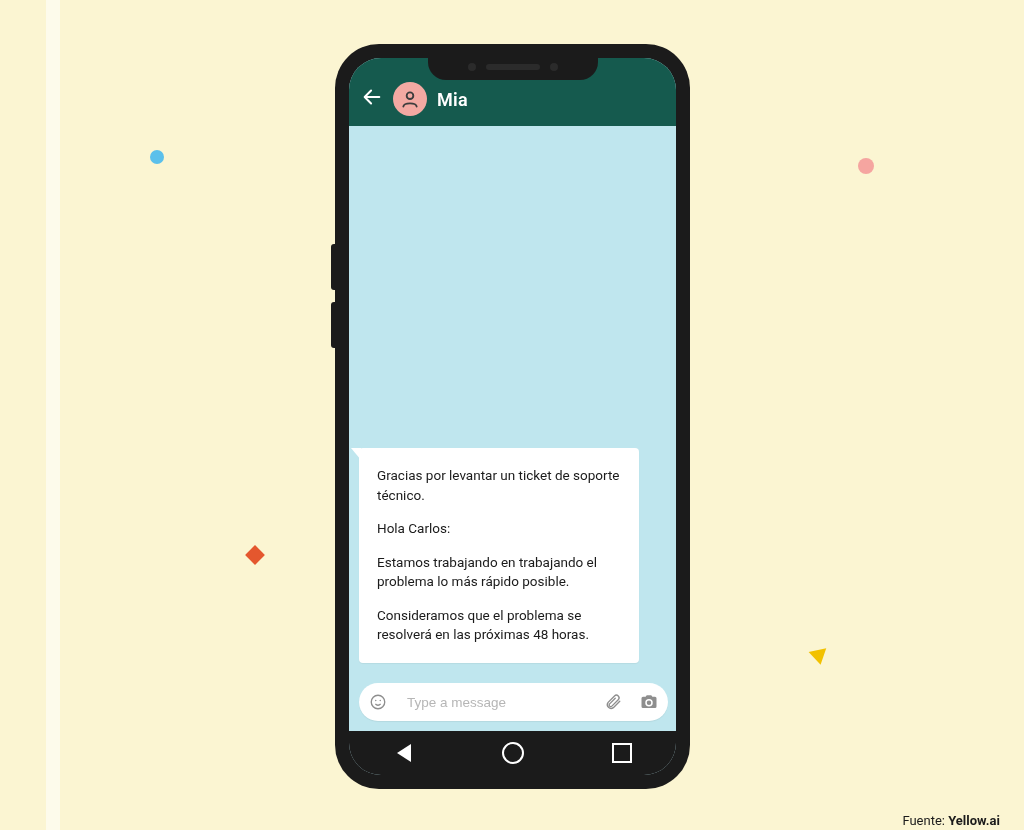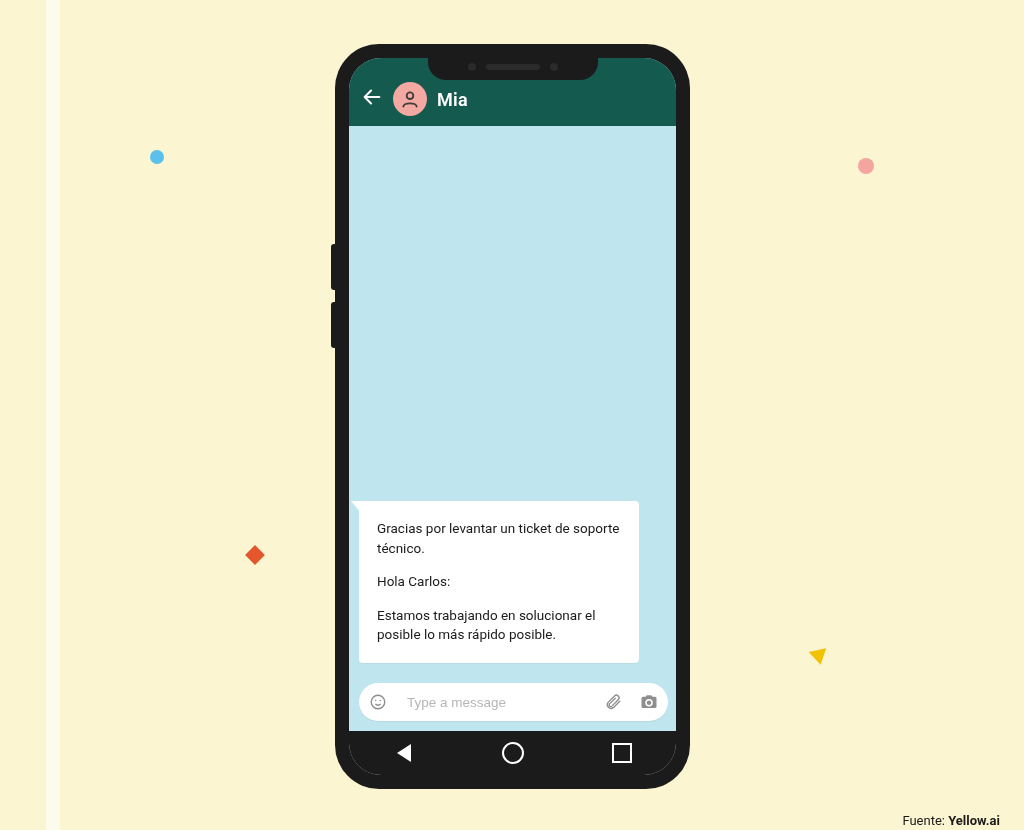--- a/index.html
+++ b/index.html
@@ -299,21 +299,22 @@
           <path d="M4 21c1-5 15-5 16 0"></path>
         </svg>
       </span>
       <span class="contact-name">Mia</span>
     </div>
 
     <div class="chat-body">
       <div class="bubble">
         <p>Gracias por levantar un ticket de soporte técnico.</p>
         <p>Hola Carlos:</p>
-        <p>Estamos trabajando en solucionar el posible lo más rápido posible.</p>
+        <p>Estamos trabajando en trabajando el problema lo más rápido posible.</p>
+        <p>Consideramos que el problema se resolverá en las próximas 48 horas.</p>
       </div>
     </div>
 
     <div class="input-bar">
       <div class="text-pill">
         <span class="pill-icon">
           <svg viewBox="0 0 24 24" fill="none" stroke="#8e8e8e" stroke-width="1.8">
             <circle cx="12" cy="12" r="9"></circle>
             <circle cx="9" cy="10" r="1" fill="#8e8e8e" stroke="none"></circle>
             <circle cx="15" cy="10" r="1" fill="#8e8e8e" stroke="none"></circle>

